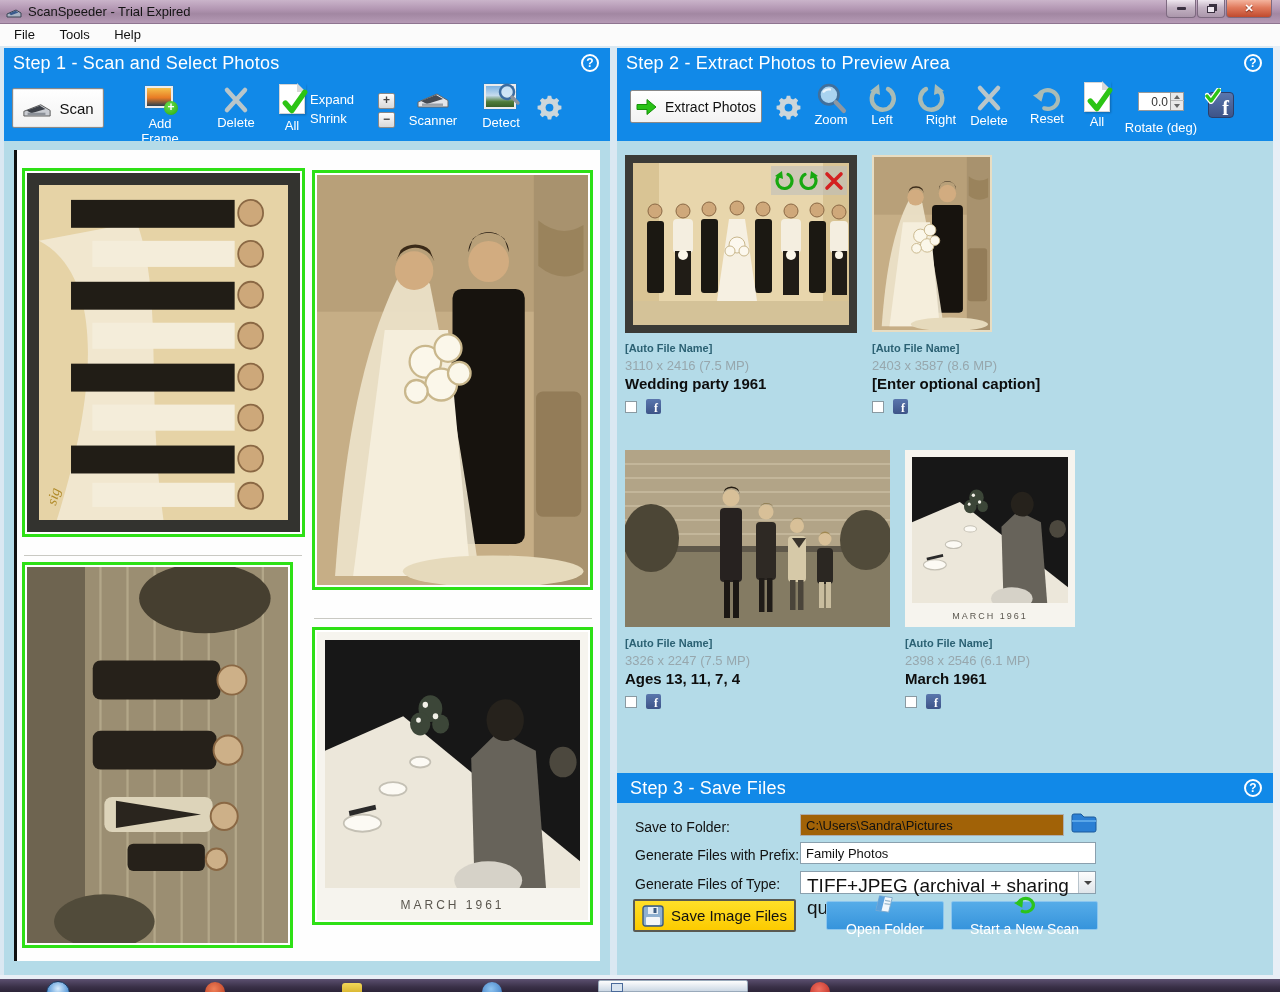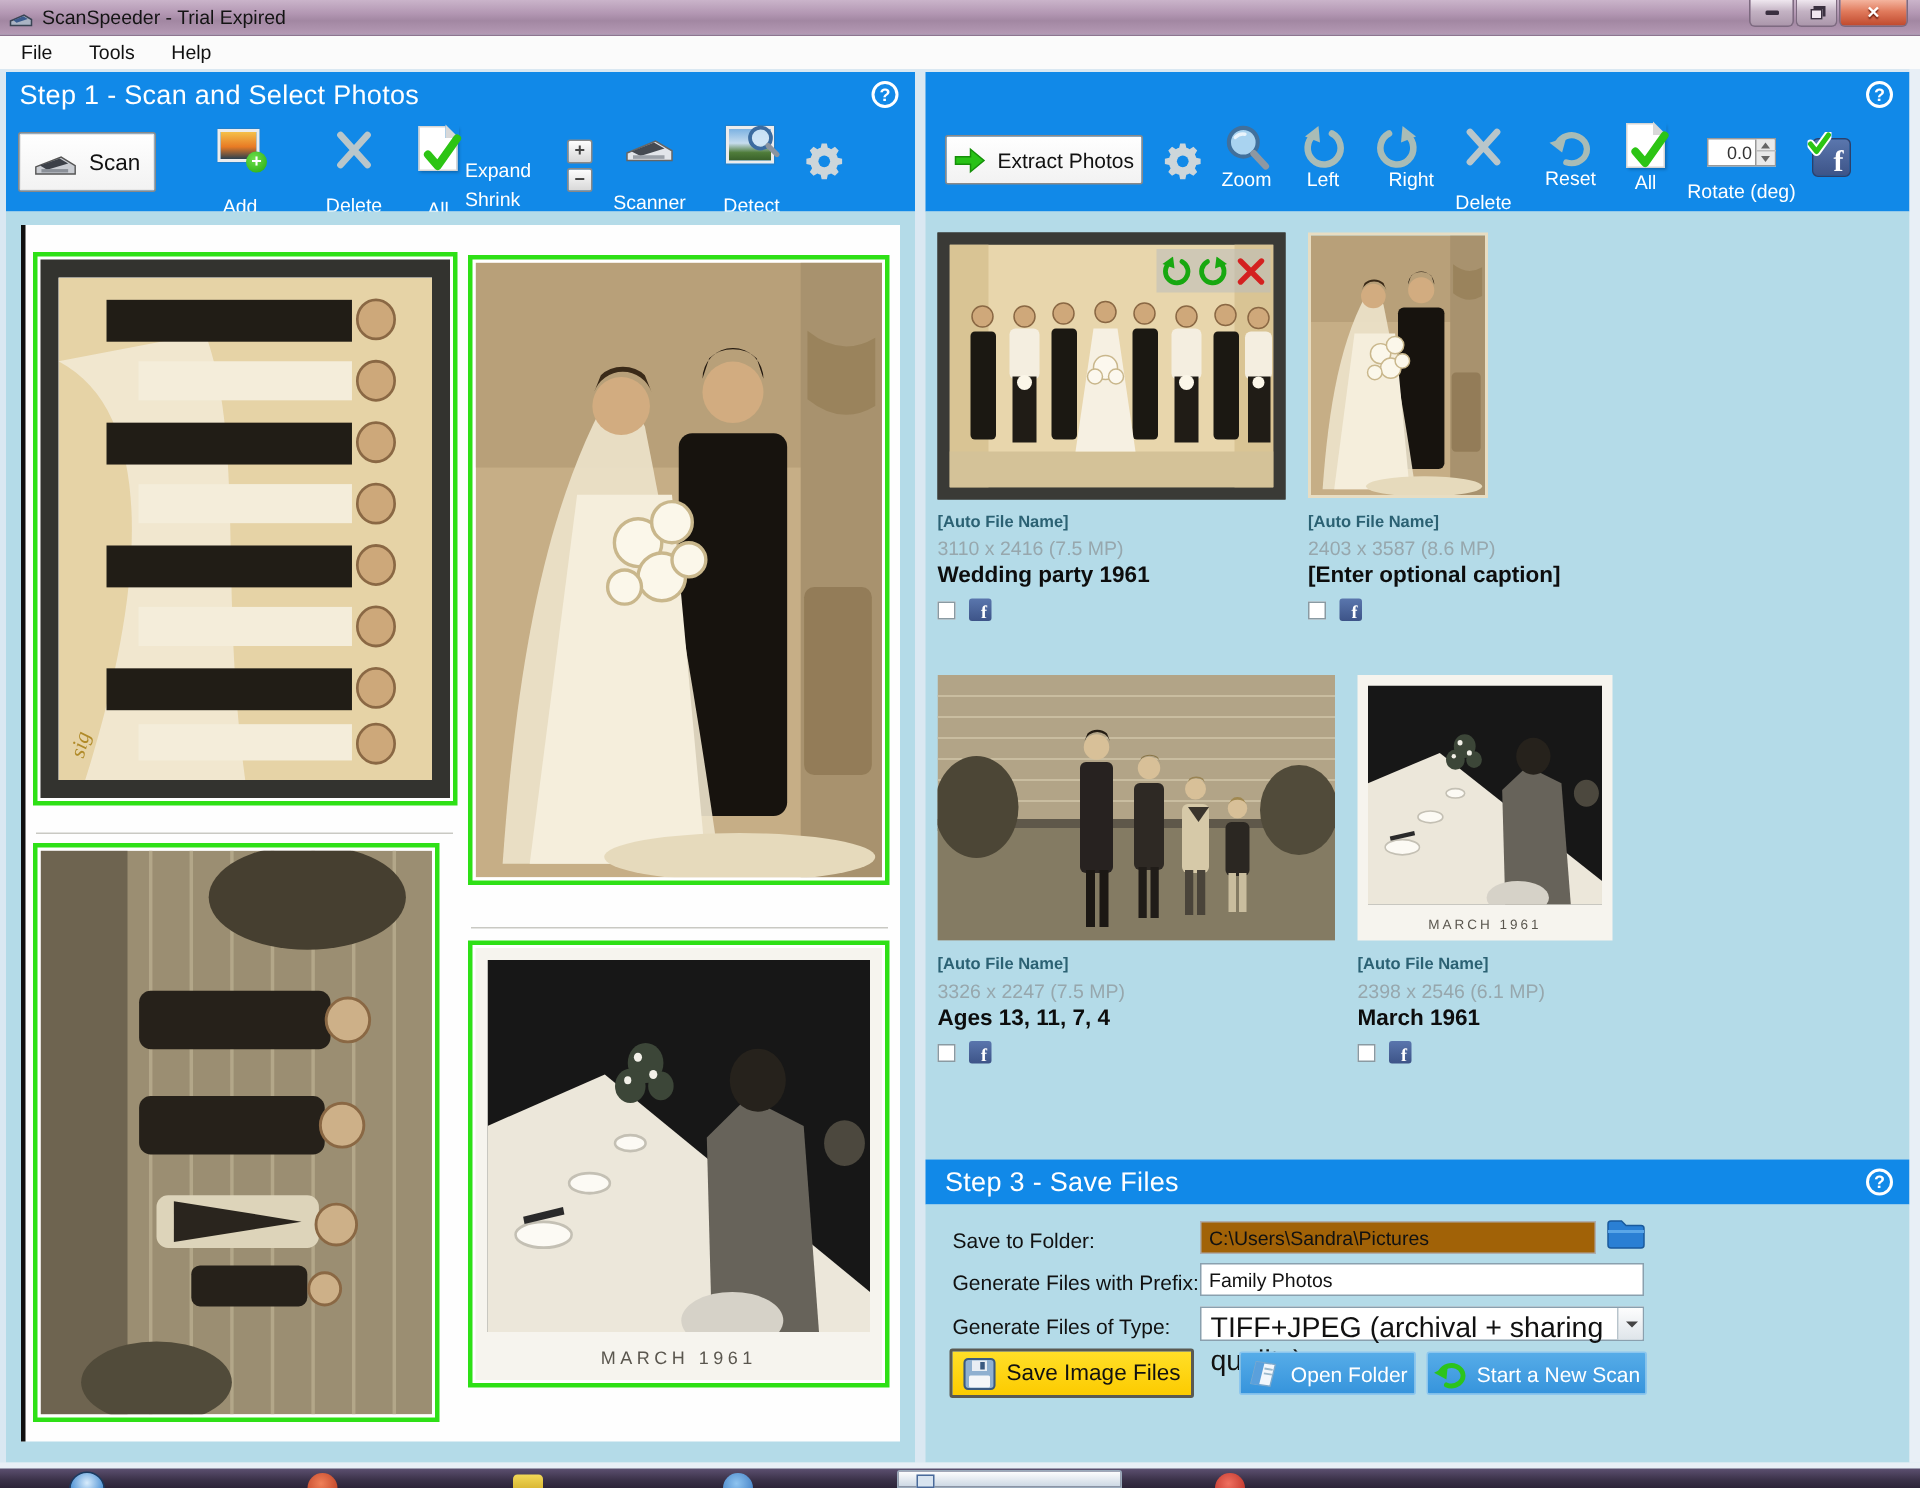--- a/index.html
+++ b/index.html
@@ -38,21 +38,21 @@
     color:#fff; font-size:12px; font-weight:bold; text-align:center; line-height:14px; }
   .help-icon::after { content:"?"; }
   .toolbar { position:relative; height:63px; background:#1189e8; }
   .content { position:relative; background:#b4dbe8; }
   .s1-content { height:834px; }
   .s2-content { height:632px; }
   .s3-content { height:172px; }
 
   
   .ti { position:absolute; text-align:center; color:#fff; font-size:13px; cursor:default; }
-  .ti .lbl { display:block; margin-top:15px; }
+  .ti .lbl { display:block; margin-top:1px; }
   .btn-white { position:absolute; background:linear-gradient(180deg,#ffffff,#f2f2f2); border:1px solid #898989;
     border-radius:2px; display:flex; align-items:center; justify-content:center; gap:7px; color:#111; }
   .scan-btn { left:8px; top:10px; width:92px; height:40px; font-size:15px; box-shadow:0 0 0 1px #e8e8e8 inset; }
   .extract-btn { left:13px; top:12px; width:132px; height:33px; font-size:14px; }
   .gear { width:27px; height:26px; }
   .pm-btn { position:absolute; width:17px; height:16px; background:linear-gradient(180deg,#fdfdfd,#d8d8d8);
     border:1px solid #888; border-radius:2px; color:#444; font-size:12px; font-weight:bold; line-height:13px; text-align:center; }
   .pm-btn.plus::after { content:"+"; } .pm-btn.minus::after { content:"\2212"; }
   .rot-box { position:absolute; left:521px; top:14px; width:46px; height:19px; background:#fff; border:1px solid #999;
     font-size:12px; color:#333; }
@@ -94,21 +94,21 @@
   .s3-input { position:absolute; height:22px; border:1px solid #8aa0ae; background:#fff; font-size:13px;
     font-family:"Liberation Sans",sans-serif; padding:0 5px; color:#111; }
   .s3-input.disabled { background:#a16207; border-color:#adadad; }
   .dropdown { position:absolute; height:23px; background:#fff; border:1px solid #8aa0ae; font-size:19px; color:#111; }
   .dd-text { position:absolute; left:6px; top:3px; }
   .dd-arrow { position:absolute; right:0; top:0; width:17px; height:21px; background:linear-gradient(180deg,#fdfdfd,#dfe5ea); border-left:1px solid #b8c4cc; }
   .dd-arrow::after { content:""; position:absolute; left:5px; top:9px; border-left:4px solid transparent; border-right:4px solid transparent; border-top:4px solid #444; }
   .s3-btn { position:absolute; display:flex; align-items:center; justify-content:center; gap:7px; font-size:14px; border-radius:2px; }
   .save-btn { left:16px; top:96px; width:163px; height:33px; background:linear-gradient(180deg,#ffdf28,#fccb00);
     border:2px solid #5a5a52; color:#111; font-size:15px; }
-  .blue-btn { background:linear-gradient(180deg,#56ace8,#3694dc); border:1px solid #8cc6ee; color:#fff; }
+  .blue-btn { background:linear-gradient(180deg,#56ace8,#3694dc); border:1px solid #8cc6ee; color:#fff;flex-direction:column; }
   .open-btn { left:209px; top:98px; width:118px; height:29px; }
   .newscan-btn { left:334px; top:98px; width:147px; height:29px; }
 
   
   .frame-right { position:absolute; left:1273px; top:46px; width:7px; height:929px; background:#e8eff6; }
   .frame-bottom { position:absolute; left:0; top:975px; width:1280px; height:4px; background:#e8eff6; }
   .taskbar { position:absolute; left:0; top:979px; width:1280px; height:13px;
     background:linear-gradient(180deg,#5c5070,#3a3148 60%,#2c2438); overflow:hidden; }
   .tb-orb { position:absolute; left:46px; top:2px; width:24px; height:24px; border-radius:50%;
     background:radial-gradient(circle at 50% 30%,#d8ecfc,#5a9ad8 55%,#24528c); border:1px solid #1a3a60; }
@@ -358,20 +358,21 @@
           </svg>
         </div>
         <div style="position:absolute; left:0; bottom:8px; width:100%; text-align:center; font-size:12px; letter-spacing:3px; color:#5a564e;">MARCH 1961</div>
       </div>
     </div>
   </div>
 </div>
 
 <div class="panel panel-right">
   <div class="step-header">
+    <span class="step-title">Step 2 - Extract Photos to Preview Area</span>
     <span class="help-icon"></span>
   </div>
 
   <div class="toolbar">
     <div class="btn-white extract-btn">
       <span>
         <svg viewBox="0 0 20 18" width="22" height="18">
             <polygon points="0,6.5 10,6.5 10,1.5 19,9 10,16.5 10,11.5 0,11.5" fill="#28c216" stroke="#159008" stroke-width="1"></polygon>
           </svg>
       </span>

